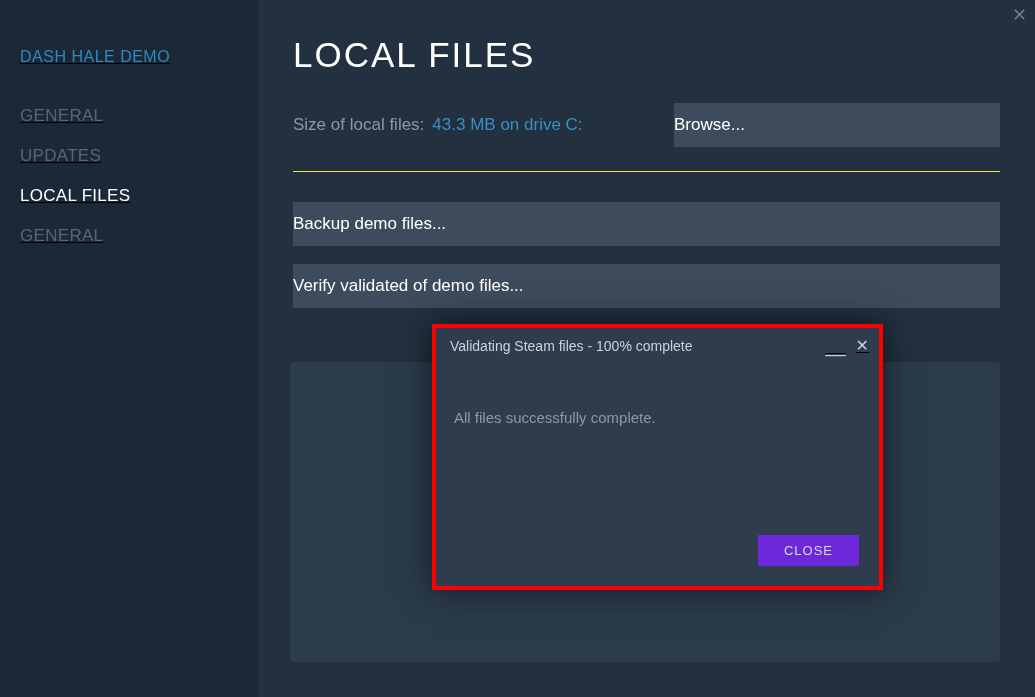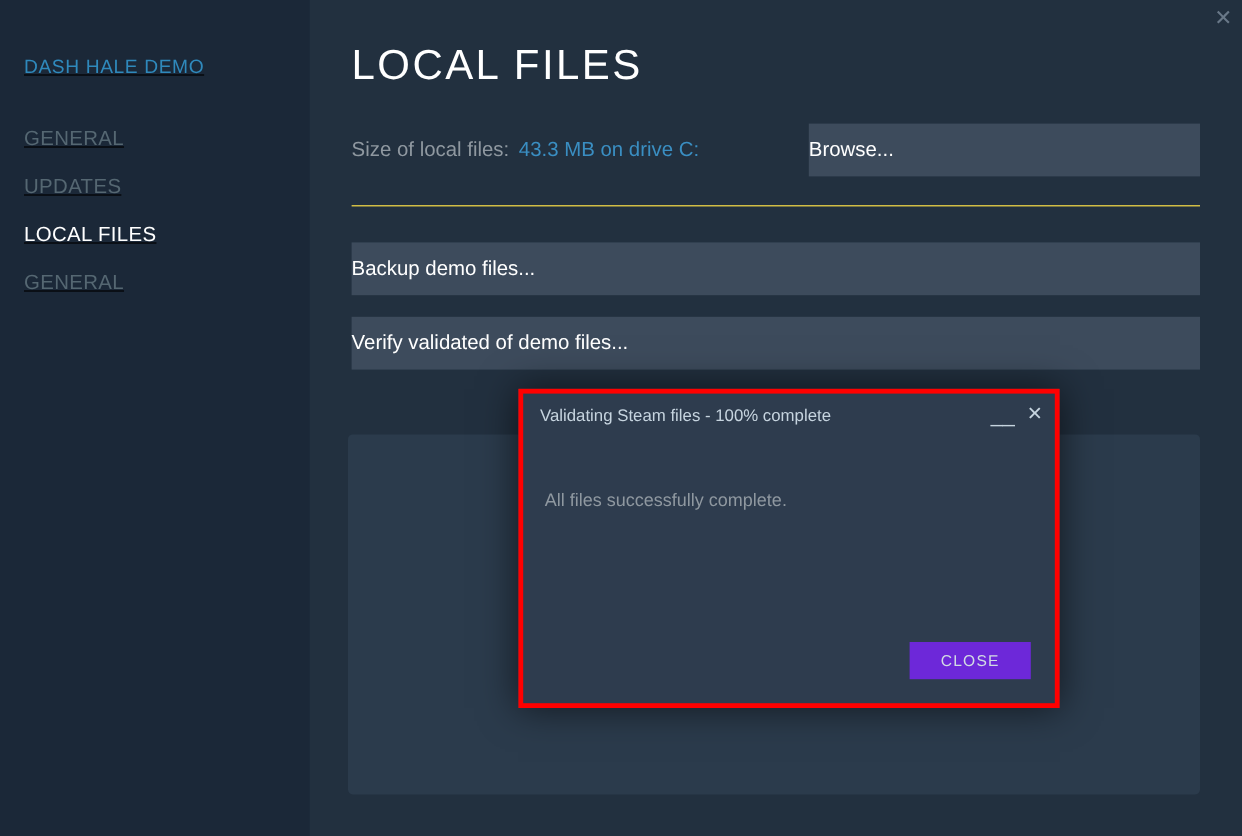--- a/index.html
+++ b/index.html
@@ -114,20 +114,21 @@
       padding: 10px 10px 0 14px;
     }
     .dialog-title {
       color: #c6d4df;
       font-size: 14px;
     }
     .dialog-controls {
       display: flex;
       gap: 10px;
       align-items: center;
+      text-decoration: underline;
     }
     .dialog-min {
       color: #c6d4df;
       font-size: 18px;
       line-height: 10px;
       cursor: pointer;
     }
     .dialog-close-x {
       color: #c6d4df;
       font-size: 16px;

